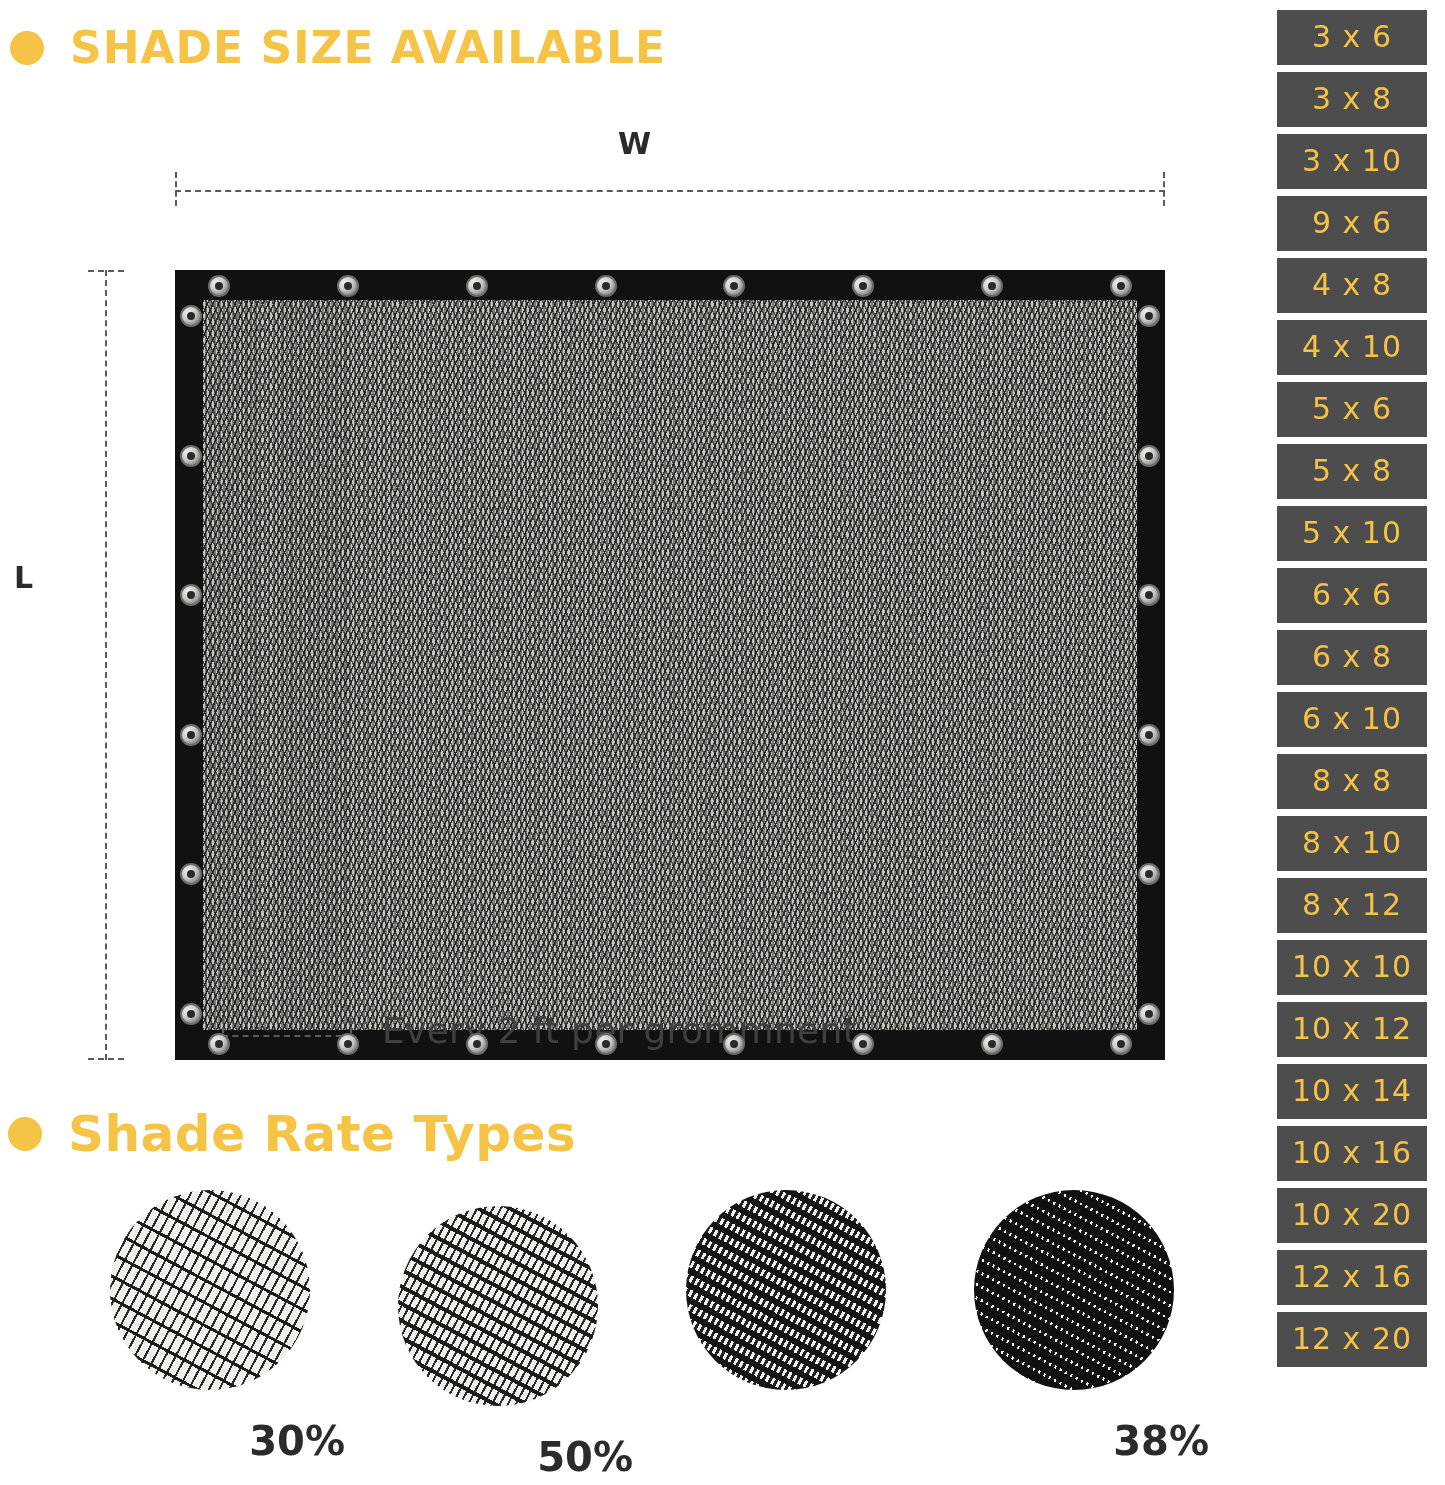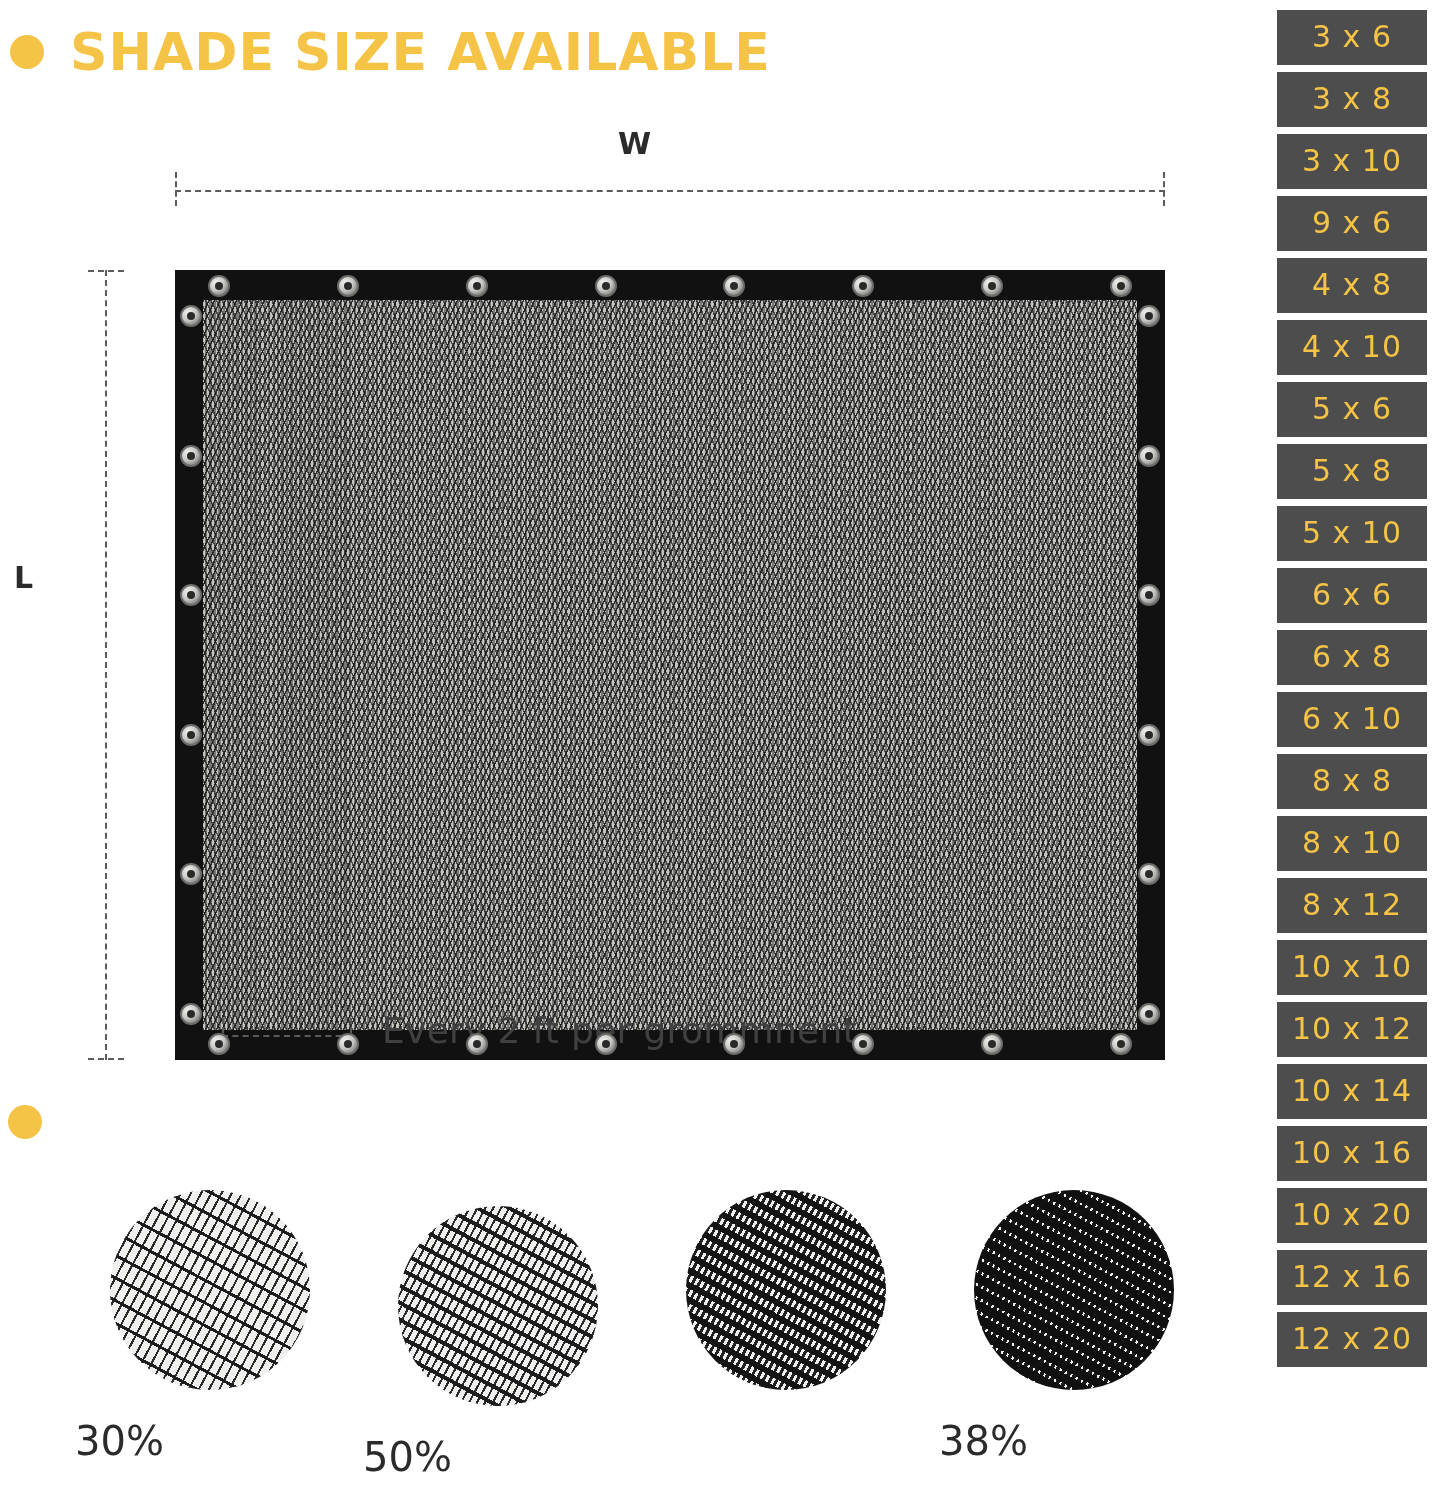--- a/index.html
+++ b/index.html
@@ -32,21 +32,21 @@
   .heading-text {
     color: #f5c345;
     font-weight: bold;
     letter-spacing: 0.5px;
   }
   #heading-main {
     top: 22px;
     left: 10px;
   }
   #heading-main .heading-text {
-    font-size: 52px;
+    font-size: 44px;
     letter-spacing: 1px;
   }
   #heading-rates {
     top: 1105px;
     left: 8px;
   }
   #heading-rates .heading-text {
     font-size: 50px;
   }
 
@@ -155,21 +155,22 @@
   #rates {
     position: absolute;
     left: 0;
     top: 1190px;
     width: 1230px;
     height: 290px;
   }
   .rate-item {
     position: absolute;
     width: 270px;
-    text-align: left;
+    text-align: right;
+    font-weight: bold;
   }
   .rate-circle {
     width: 200px;
     height: 200px;
     border-radius: 50%;
     margin: 0 auto;
     background-color: #efefed;
   }
   .rate-30 {
     background-image:
@@ -274,20 +275,21 @@
       <div class="grommet" style="left: 1138px; top: 613.8px;"></div>
       <div class="grommet" style="left: 180px; top: 753.4px;"></div>
       <div class="grommet" style="left: 1138px; top: 753.4px;"></div>
       <div class="grommet" style="left: 180px; top: 893px;"></div>
       <div class="grommet" style="left: 1138px; top: 893px;"></div>
     </div>
 </div>
 
 <div class="heading" id="heading-rates">
   <span class="bullet-dot"></span>
+  <span class="heading-text">Shade Rate Types</span>
 </div>
 
 <div id="rates">
     <div class="rate-item" style="left: 75px; top: 0px;">
       <div class="rate-circle rate-30"></div>
       <div class="rate-label">30%</div>
     </div>
     <div class="rate-item" style="left: 363px; top: 16px;">
       <div class="rate-circle rate-50"></div>
       <div class="rate-label">50%</div>

